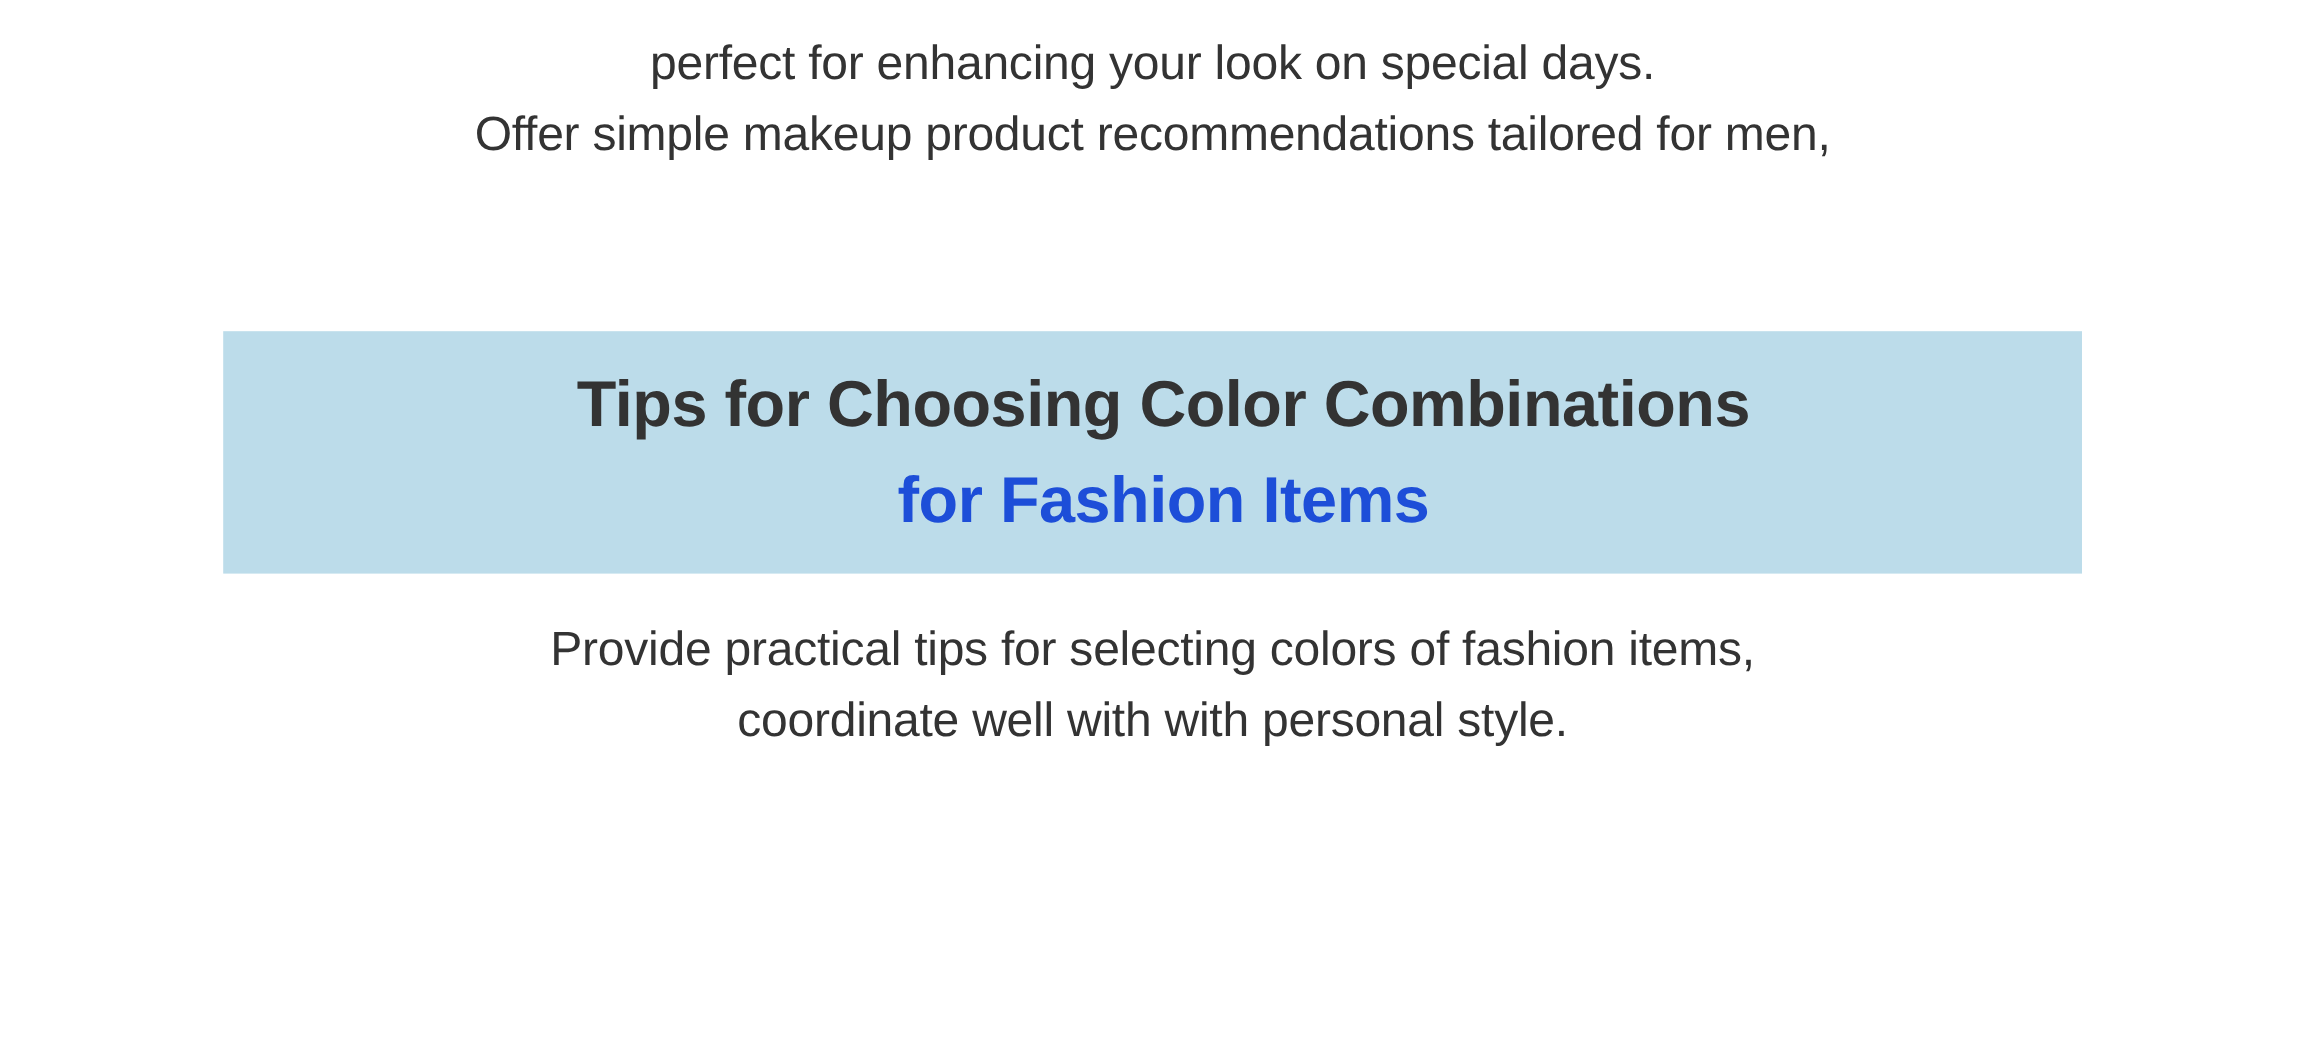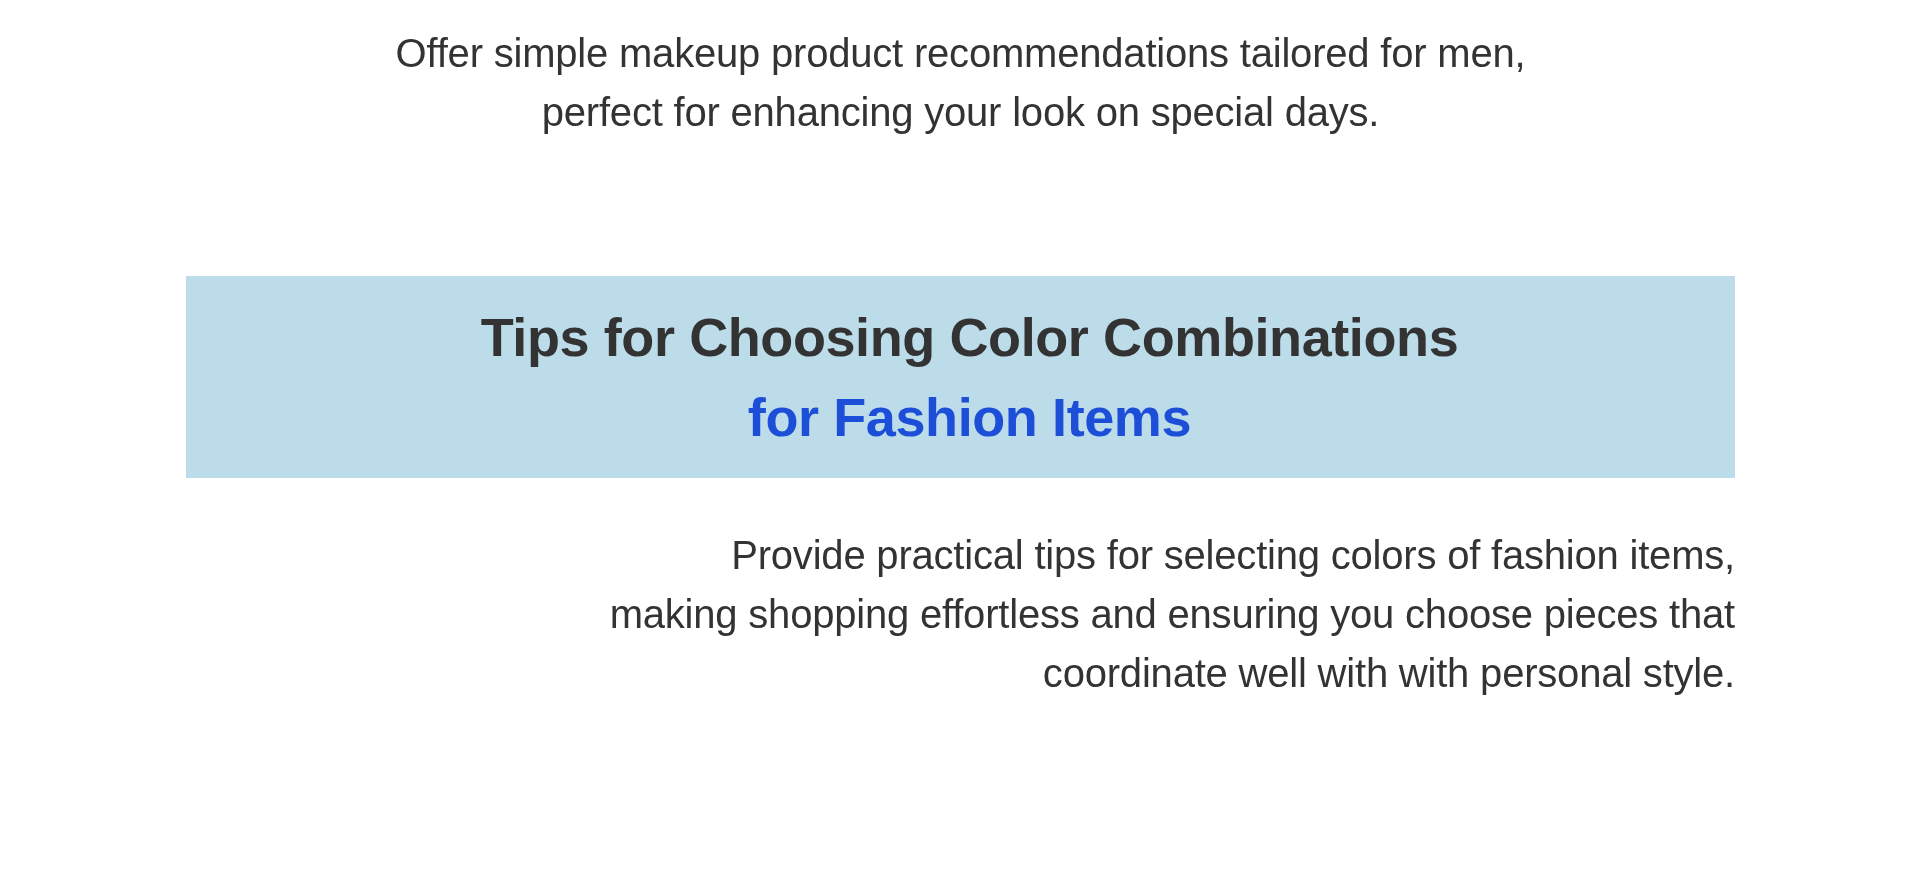--- a/index.html
+++ b/index.html
@@ -62,48 +62,47 @@
     color: #333333;
     letter-spacing: -0.4px;
     white-space: nowrap;
     text-align: center;
   }
 
   
   .desc-block {
     position: absolute;
     left: 186px;
-    top: 526px;
+    top: 512px;
     width: 1549px;
-    text-align: right;
+    text-align: center;
   }
   .desc-line {
     font-family: "Liberation Sans", sans-serif;
     font-size: 40px;
     line-height: 59px;
     font-weight: 400;
     color: #333333;
     letter-spacing: -0.2px;
     white-space: nowrap;
   }
 </style>
 </head>
 <body style="background: rgb(255, 255, 255);">
 
 <div class="page" style="background: rgb(255, 255, 255);">
 
   <div class="intro-block">
+    <div class="intro-line" style="color: rgb(51, 51, 51);">perfect for enhancing your look on special days.</div>
     <div class="intro-line" style="color: rgb(51, 51, 51);">Offer simple makeup product recommendations tailored for men,</div>
-    <div class="intro-line" style="color: rgb(51, 51, 51);">perfect for enhancing your look on special days.</div>
   </div>
 
   <div class="heading-band" style="background: rgb(188, 220, 234); padding-left: 18px;">
     <div class="heading-line" style="color: rgb(51, 51, 51);">Tips for Choosing Color Combinations</div>
     <div class="heading-line" style="color: #1d4ed8;">for Fashion Items</div>
   </div>
 
   <div class="desc-block">
     <div class="desc-line" style="color: rgb(51, 51, 51);">Provide practical tips for selecting colors of fashion items,</div>
-    <div class="desc-line" style="color: rgb(51, 51, 51);">making shopping effortless and ensuring you choose pieces that</div>
     <div class="desc-line" style="color: rgb(51, 51, 51);">coordinate well with with personal style.</div>
   </div>
 
 </div>
 
 </body></html>

